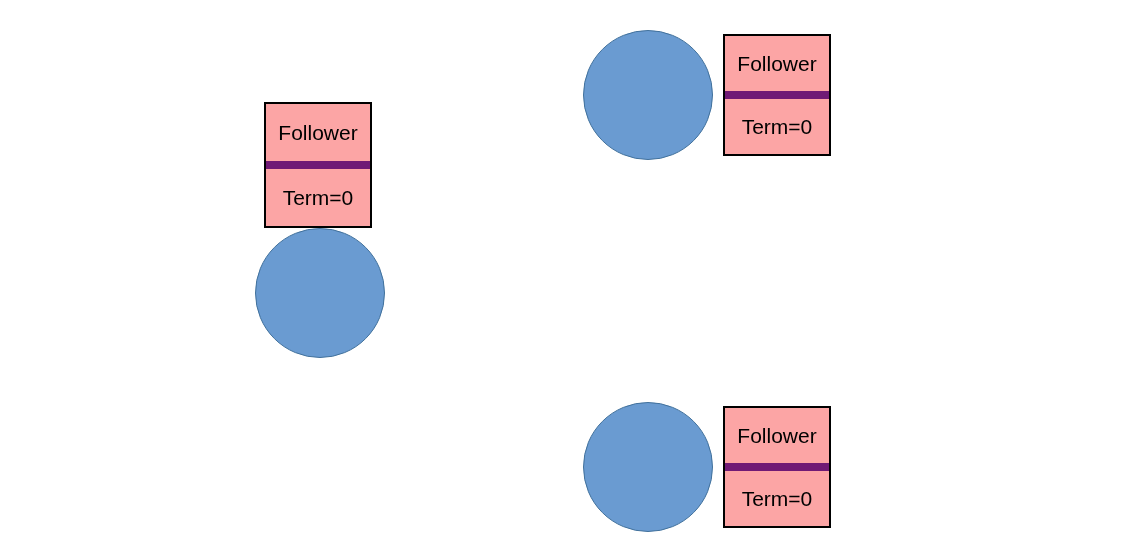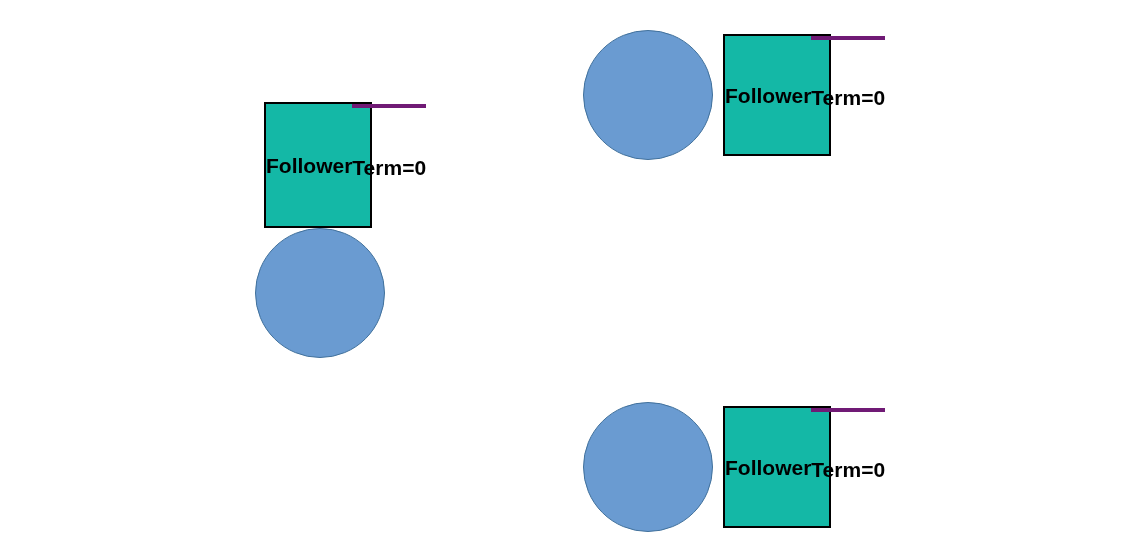--- a/index.html
+++ b/index.html
@@ -24,37 +24,36 @@
     position: absolute;
     border-radius: 50%;
     background: #6A9BD1;
     border: 1px solid #41719C;
     box-sizing: border-box;
   }
   .label-box {
     position: absolute;
     box-sizing: border-box;
     border: 2px solid #000000;
-    background: #14b8a6;
+    background: #fca5a5;
     display: flex;
-    flex-direction: row;
-    font-weight: bold;
+    flex-direction: column;
   }
   .label-cell {
     flex: 1 1 50%;
     display: flex;
     align-items: center;
     justify-content: center;
     color: #000000;
     font-size: 21px;
     line-height: 1;
     white-space: nowrap;
   }
   .label-cell.divided {
-    border-top: 4px solid #701a75;
+    border-top: 8px solid #701a75;
   }
 </style>
 </head>
 <body>
 
 <div id="canvas" style="background: rgb(255, 255, 255);">
 
   <div class="node">
     <div class="label-box" id="box-1" style="left: 264px; top: 102px; width: 108px; height: 126px; border-color: rgb(0, 0, 0);">
       <div class="label-cell">Follower</div>

